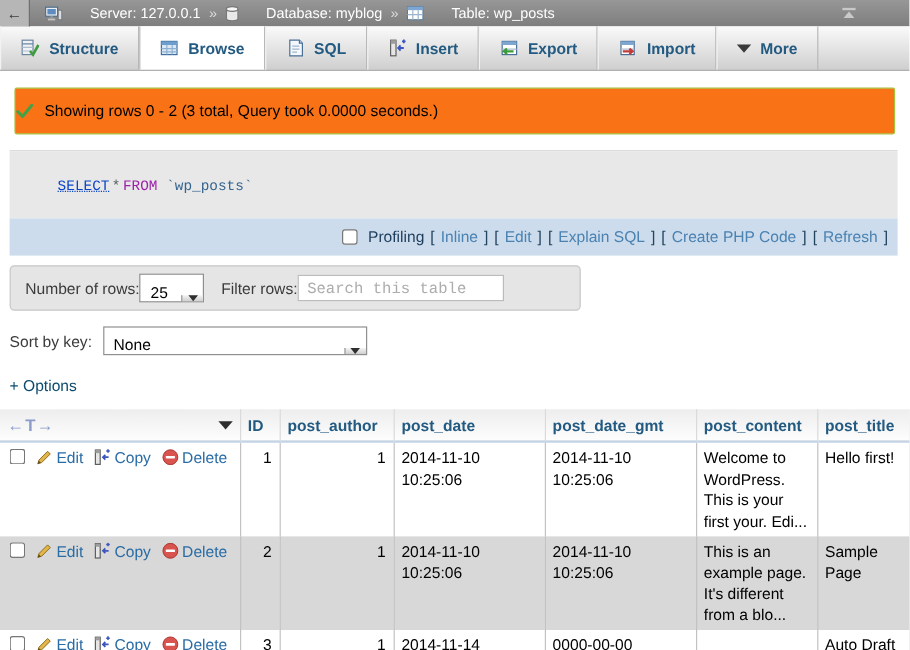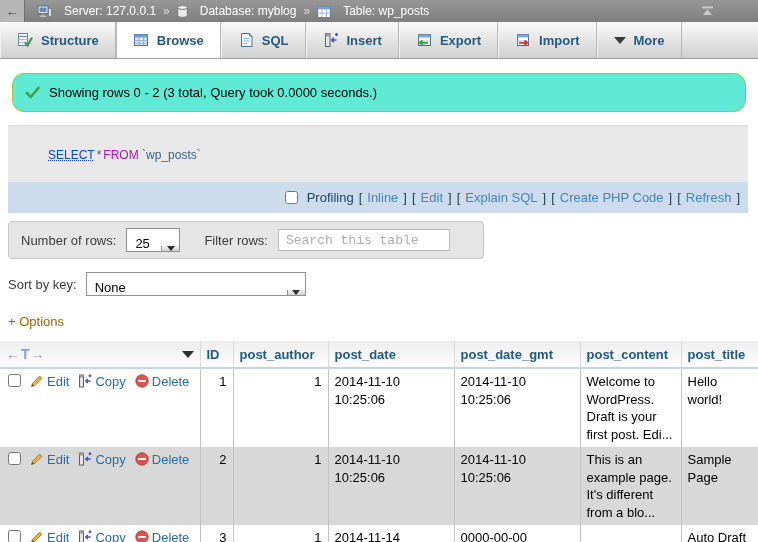--- a/index.html
+++ b/index.html
@@ -4,53 +4,53 @@
 <style>
   html,body{margin:0;padding:0}
   body{
     width:758px;height:542px;overflow:hidden;background:#fff;
     font-family:"Liberation Sans","DejaVu Sans",sans-serif;font-size:13px;color:#000;
   }
   
   .topbar{height:22px;background:linear-gradient(#979797,#7e7e7e);display:flex;align-items:center;color:#fff;font-size:12px;}
   .backbtn{width:24px;height:22px;background:#b6b6b6;color:#3d3d3d;display:flex;align-items:center;justify-content:center;border-right:1px solid #6f6f6f;cursor:pointer;font-size:13px}
   .crumbs{display:flex;align-items:center;gap:7px;padding-left:12px;flex:1}
-  .crumb{display:flex;align-items:flex-end;gap:12px;cursor:pointer}
+  .crumb{display:flex;align-items:center;gap:23px;cursor:pointer}
   .sep{color:#dcdcdc}
   .collapsebtn{margin-right:44px;cursor:pointer;display:flex;align-items:center}
   
   .tabs{height:36px;background:linear-gradient(#fafafa,#cfcfcf);border-bottom:1px solid #9e9e9e;display:flex;align-items:stretch}
   .tab{display:flex;align-items:center;gap:8px;padding:0 16px;border-right:1px solid #b8b8b8;border-left:1px solid #f2f2f2;font-weight:bold;color:#235a81;cursor:pointer;white-space:nowrap}
   .tab.active{background:#fff;border-left-color:#b8b8b8}
   .ticon{display:flex;align-items:center}
   .moretri{width:0;height:0;border-left:6px solid transparent;border-right:6px solid transparent;border-top:7px solid #3a3a3a}
   
-  .msgbox{margin:14px 12px 0 12px;border:1px solid #a9bf3f;background:#5eead4;border-radius:12px;padding:11px 12px;display:flex;align-items:center;gap:9px;color:#000}
+  .msgbox{margin:14px 12px 0 12px;border:1px solid #a9bf3f;background:#f97316;border-radius:2px;padding:11px 0;display:flex;align-items:center;gap:9px;color:#000}
   
   .querypanel{margin:13px 10px 0 8px;border-top:1px solid #dcdcdc}
-  .querybox{background:#e8e8e8;padding:22px 10px 20px 40px;font-family:Liberation Sans, sans-serif;font-size:12px}
+  .querybox{background:#e8e8e8;padding:22px 10px 20px 40px;font-family:Liberation Mono, monospace;font-size:12px}
   .kw-select{color:#0b46c8;text-decoration:underline dotted;cursor:pointer}
   .q-star{color:#55585e;margin:0 2px}
   .kw-from{color:#9c21a8}
   .q-table{color:#35648f}
   .linksbar{background:#ccdcec;padding:8px 8px;display:flex;justify-content:flex-end;align-items:center;gap:5px;color:#1d3d5c}
   .linksbar a{color:#4a82b2;text-decoration:none;cursor:pointer}
   .linksbar .br{color:#23445f}
   .linksbar input{margin:0 4px 0 0}
   
-  .rowspanel{margin:8px 0 0 8px;width:450px;height:36px;background:#e5e5e5;border:1px solid #c7c7c7;border-radius:4px;display:flex;align-items:center;padding:0 12px;gap:10px;color:#3b3b3b}
+  .rowspanel{margin:8px 0 0 8px;width:450px;height:36px;background:#e5e5e5;border:1px solid #c7c7c7;border-radius:4px;display:flex;align-items:center;padding:0 12px;color:#3b3b3b}
   .sel{display:inline-flex;height:22px;border:1px solid #8f8f8f;background:#fff;align-items:flex-end;cursor:pointer}
   .sel .v{display:flex;align-items:center;padding:0 8px;color:#000;flex:1}
   .sel .b{width:17px;border-left:1px solid #8f8f8f;background:linear-gradient(#f4f4f4,#cfcfcf);display:flex;align-items:center;justify-content:center}
   .tri{width:0;height:0;border-left:4px solid transparent;border-right:4px solid transparent;border-top:5px solid #2e2e2e}
   .filterinput{width:156px;height:20px;border:1px solid #bbb;padding:0 7px;font-size:13px;font-family:Liberation Mono, monospace;color:#000}
   .filterinput::placeholder{color:#adadad}
   .sortrow{margin:13px 0 0 8px;display:flex;align-items:center;gap:9px;color:#3b3b3b}
   .sortsel{width:218px}
-  .options{margin:18px 0 0 8px;display:inline-block;color:#a16207;cursor:pointer}
+  .options{margin:18px 0 0 8px;display:inline-block;color:#0c4a6e;cursor:pointer}
   
   table.grid{width:758px;border-collapse:collapse;table-layout:fixed;margin-top:12px}
   table.grid th{background:linear-gradient(#ededed,#fdfdfd);border-bottom:2px solid #c6d5e6;border-right:1px solid #dadada;color:#235a81;font-weight:bold;text-align:left;padding:5px 6px;font-size:13px}
   th.actionhead{padding:5px 6px}
   .actionhead-inner{display:flex;align-items:center;justify-content:space-between}
   .colnav{color:#8a9cc9;font-size:14px;letter-spacing:1px;cursor:pointer}
   .sorttri{width:0;height:0;border-left:6px solid transparent;border-right:6px solid transparent;border-top:7px solid #2e2e2e;cursor:pointer}
   table.grid td{border-right:1px solid #c2c2c2;padding:4px 6px;vertical-align:top;font-size:13px;line-height:1.35}
   tr.r1,tr.r3{background:#fff}
   tr.r2{background:#d8d8d8}
@@ -300,22 +300,22 @@
               <path d="M10.5 1.8 h3 M12 0.3 v3" stroke="#3b56c0" stroke-width="1.3"></path>
             </svg></span><a>Copy</a><span class="icon"><svg width="14" height="14" viewBox="0 0 14 14">
               <circle cx="7" cy="7" r="6.2" fill="#d9534f" stroke="#a93330" stroke-width="0.8"></circle>
               <rect x="3.2" y="5.9" width="7.6" height="2.2" rx="0.6" fill="#fff"></rect>
             </svg></span><a>Delete</a>
       </td>
       <td class="num">1</td>
       <td class="num2">1</td>
       <td>2014-11-10 10:25:06</td>
       <td>2014-11-10 10:25:06</td>
-      <td>Welcome to WordPress. Draft is your first post. Edi...</td>
-      <td>Hello world!</td>
+      <td>Welcome to WordPress. This is your first your. Edi...</td>
+      <td>Hello first!</td>
     </tr>
     <tr class="r2 datarow">
       <td class="act">
         <input type="checkbox" style=""><span class="icon"><svg width="14" height="14" viewBox="0 0 14 14">
               <path d="M1.5 12.5 l1-3.2 7.2-7.2 2.2 2.2 -7.2 7.2 z" fill="#e2b64a" stroke="#8a6914" stroke-width="0.8"></path>
               <path d="M1.5 12.5 l2.6-0.8 -1.8-1.8 z" fill="#5a4a1f"></path>
             </svg></span><a>Edit</a><span class="icon"><svg width="14" height="14" viewBox="0 0 14 14">
               <rect x="1.5" y="1" width="4" height="12" fill="#e6e6e6" stroke="#5f5f5f"></rect>
               <rect x="1.5" y="1" width="4" height="2.6" fill="#9c9c9c"></rect>
               <path d="M12.5 7 H8 M9.8 5 L7.8 7 L9.8 9" stroke="#3b56c0" stroke-width="1.5" fill="none"></path>

